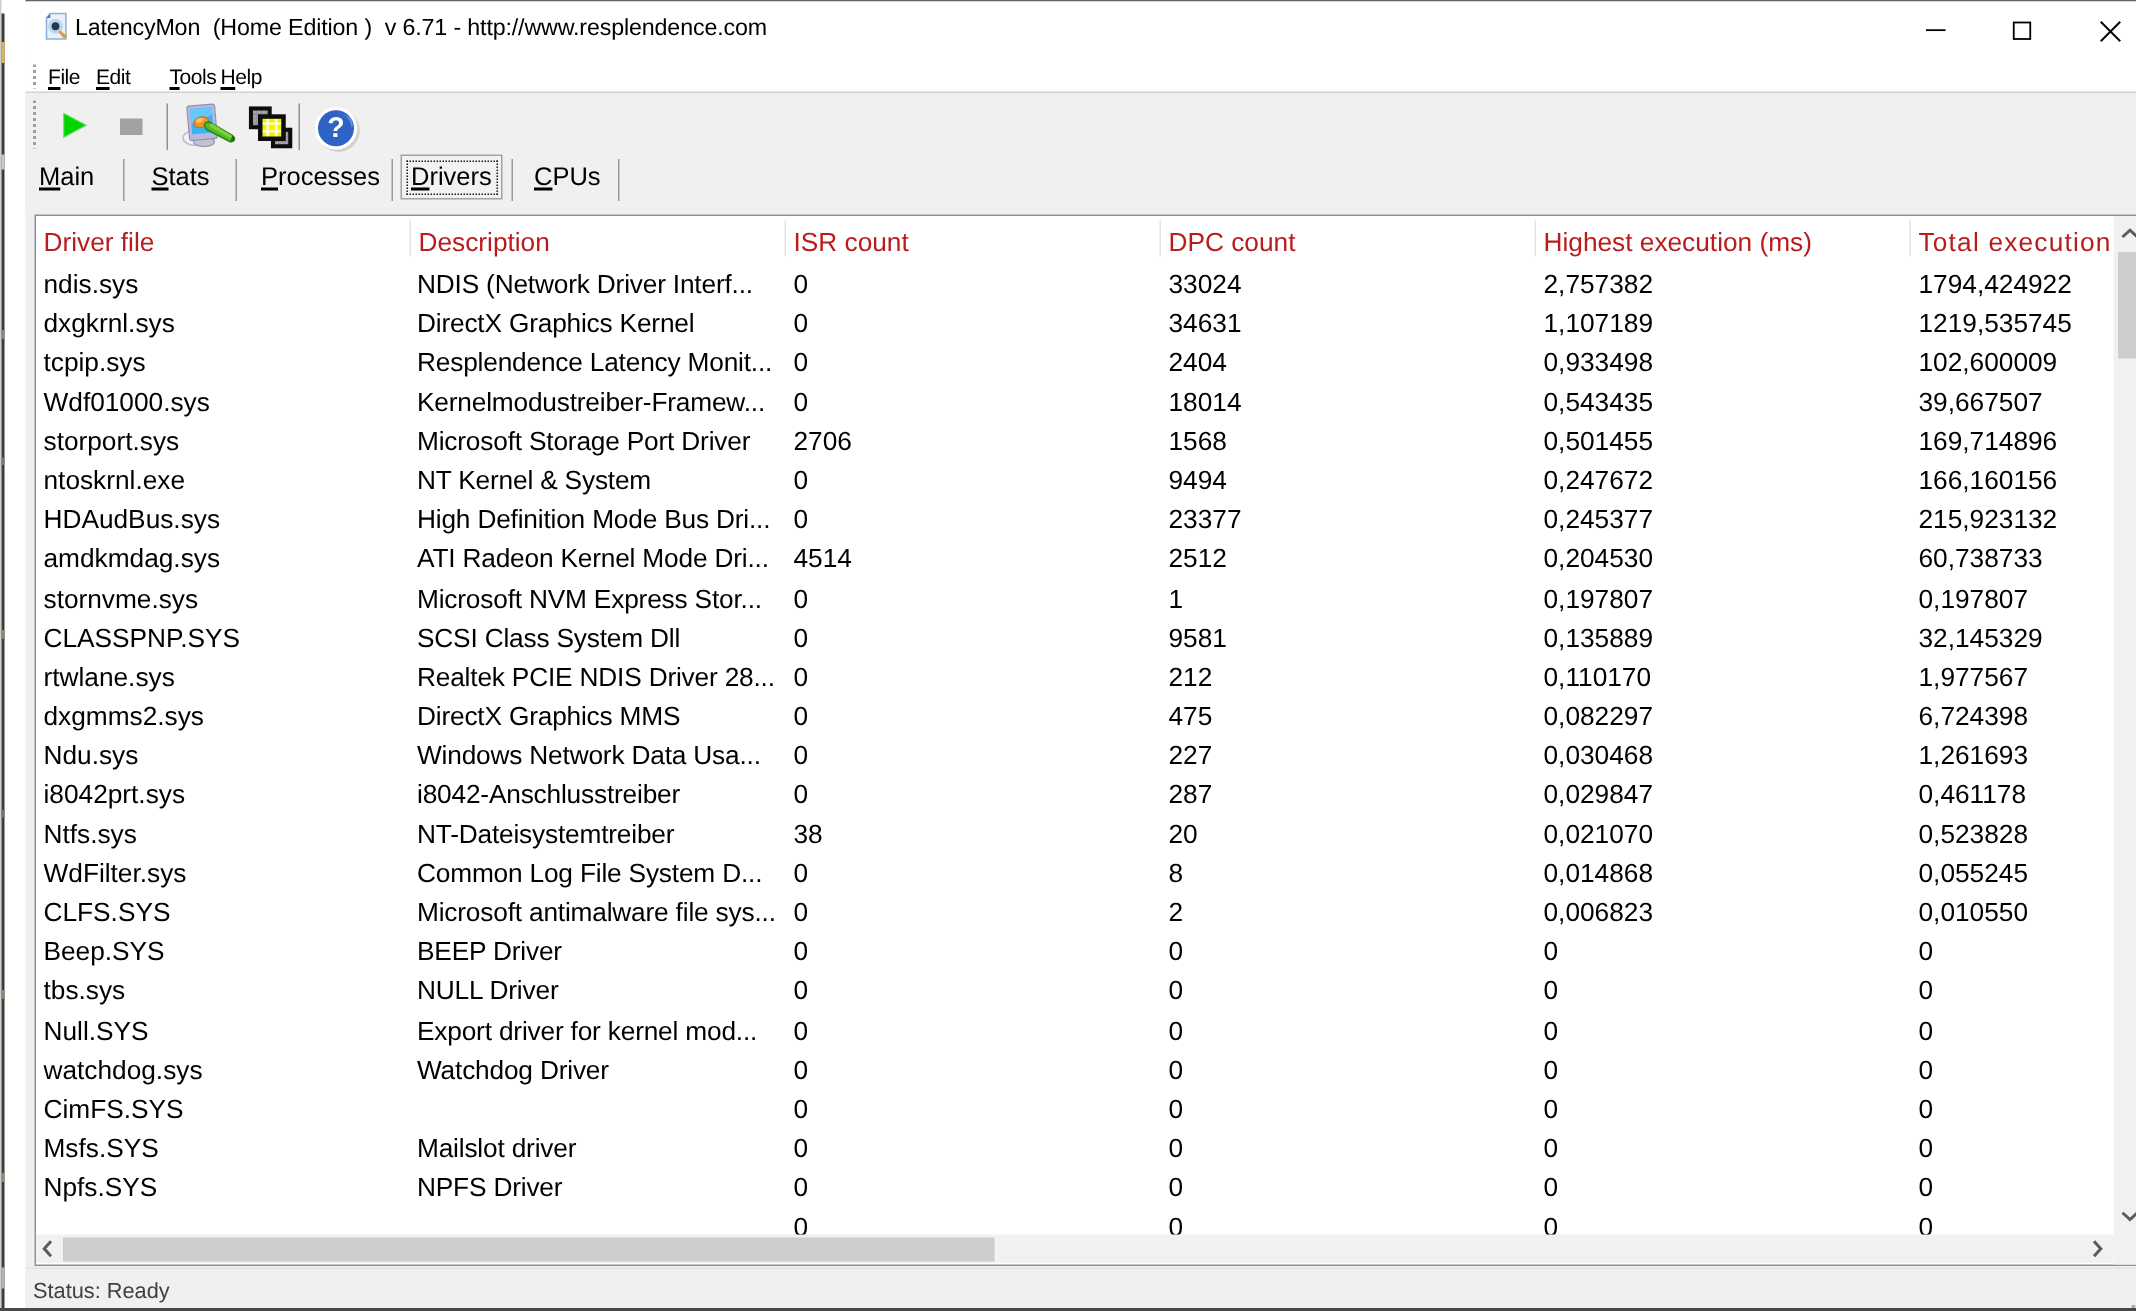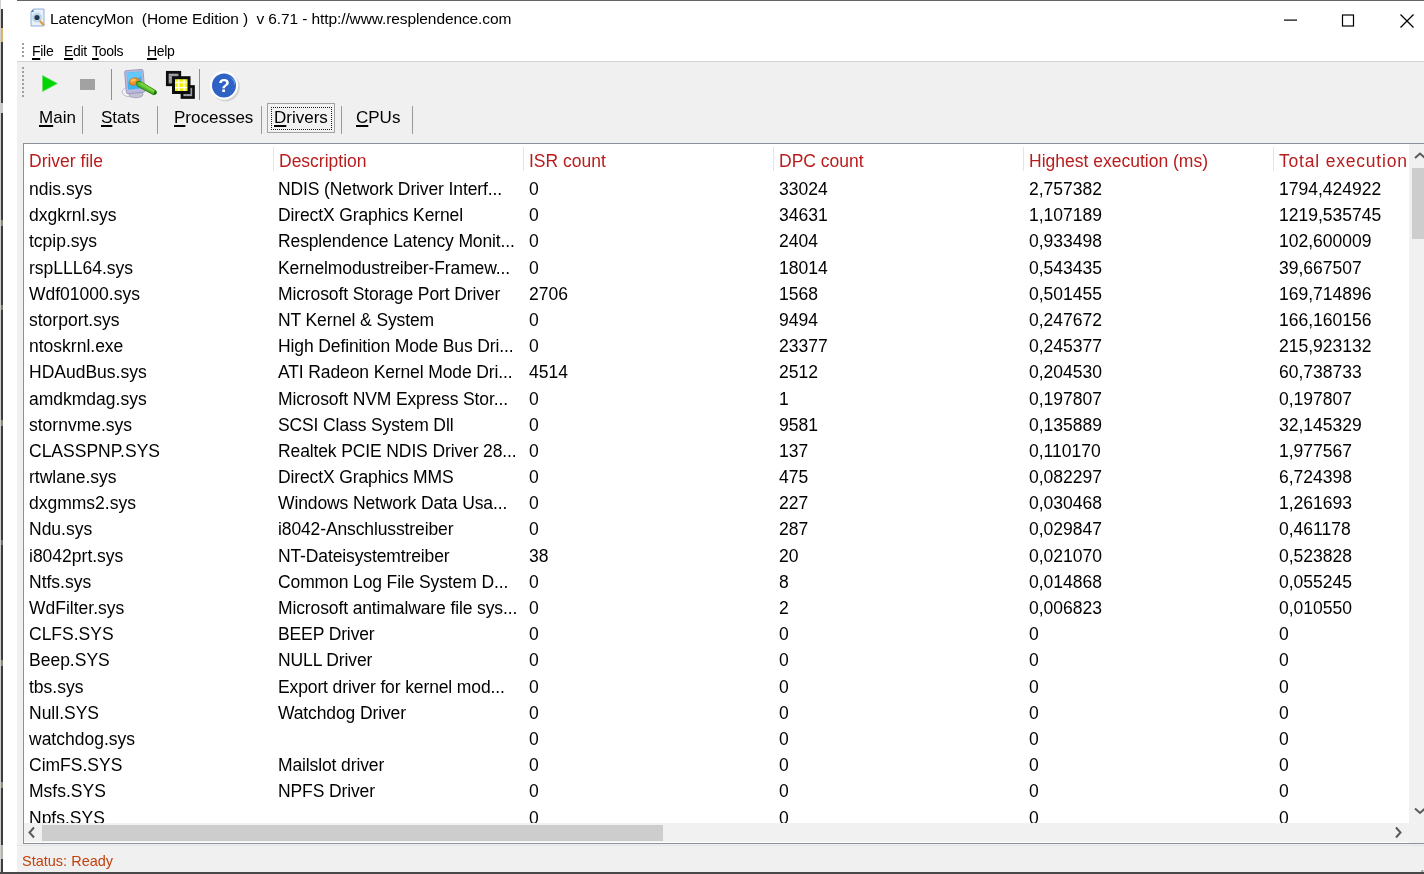--- a/index.html
+++ b/index.html
@@ -36,21 +36,21 @@
   .col{top:175px;width:243px;white-space:nowrap;overflow:visible;}
   .col div{height:26.19px;line-height:26.19px;font-size:17.5px;color:#000;}
   
   #vsb{left:1392px;top:143px;width:22px;height:699px;background:#f1f1f1;}
   #vthumb{left:1394.5px;top:167px;width:20px;height:70.5px;background:#cdcdcd;}
   #hsb{left:7px;top:822px;width:1385px;height:19px;background:#f1f1f1;}
   #hthumb{left:25px;top:824px;width:621px;height:16px;background:#cdcdcd;}
   .chev{stroke:#5b5b5b;stroke-width:2;fill:none;}
   
   #status{left:0px;top:844px;width:1418px;height:28px;background:#f0f0f0;border-top:1px solid #e4e4e4;}
-  #statustext{left:5px;top:852px;font-size:14.5px;color:#c2410c;}
+  #statustext{left:5px;top:852px;font-size:14.5px;color:#404040;}
 </style>
 </head>
 <body>
 <div class="abs" id="edgeL0"></div>
 <div class="abs" id="edgeL1"></div>
 <div class="abs" id="edgeL1y"></div>
 <div class="abs" style="left:1px;top:103px;width:2px;height:10px;background:#c9c9c9;"></div>
 <div class="abs" style="left:1px;top:220px;width:2px;height:6px;background:#8a8a74;"></div>
 <div class="abs" style="left:1px;top:305px;width:2px;height:5px;background:#7d7d68;"></div>
 <div class="abs" style="left:1px;top:420px;width:2px;height:6px;background:#8a8a74;"></div>
@@ -72,21 +72,21 @@
   <span class="abs" id="title">LatencyMon&nbsp; (Home Edition )&nbsp; v 6.71 - http://www.resplendence.com</span>
   <svg class="abs" width="180" height="38" style="left:1237px;top:0px" viewBox="0 0 180 38">
     <rect x="30" y="18.5" width="13" height="1.2" fill="#000"></rect>
     <rect x="88.5" y="14" width="11" height="11" fill="none" stroke="#000" stroke-width="1.2"></rect>
     <path d="M146.5 13.5 L159.5 26.5 M159.5 13.5 L146.5 26.5" stroke="#000" stroke-width="1.3" fill="none"></path>
   </svg>
 
   <div class="abs grip" style="left:4.5px;top:42px;height:16px;"></div>
   <span class="abs menuitem" style="left:15px"><u>F</u>ile</span>
   <span class="abs menuitem" style="left:47px"><u>E</u>dit</span>
-  <span class="abs menuitem" style="left:75px"><u>T</u>ools</span>
+  <span class="abs menuitem" style="left:96px"><u>T</u>ools</span>
   <span class="abs menuitem" style="left:130px"><u>H</u>elp</span>
   <div class="abs" id="menuline"></div>
 
   <div class="abs" id="toolband"></div>
   <div class="abs grip" style="left:4.5px;top:66px;height:32px;"></div>
   <svg class="abs" width="18" height="18" style="left:24.5px;top:73.5px" viewBox="0 0 18 18">
     <path d="M0.5 0.5 L0.5 16.5 L15.5 8.5 Z" fill="#00d500" stroke="#6ade6a" stroke-width="0.7"></path>
   </svg>
   <div class="abs" style="left:62.5px;top:77.5px;width:15.5px;height:11px;background:#a2a2a2;"></div>
   <div class="abs tsep" style="left:93.5px;"></div>
@@ -121,21 +121,21 @@
   </svg>
   <div class="abs tsep" style="left:182px;"></div>
   <svg class="abs" width="34" height="34" style="left:191px;top:68px" viewBox="0 0 34 34">
     <circle cx="16" cy="16.5" r="14.2" fill="#b9b9b9" opacity="0.55" transform="translate(1.6,1.6)"></circle>
     <circle cx="16" cy="16.5" r="14.2" fill="#ffffff"></circle>
     <circle cx="16" cy="16.5" r="12" fill="#2f62c5"></circle>
     <path d="M16 6 A 10.5 10.5 0 0 1 26.3 16.5 A 14 8 0 0 0 16 6" fill="#6fa3e8" opacity="0.8"></path>
     <text x="16" y="22.5" font-family="Liberation Sans" font-size="19" font-weight="bold" fill="#fff" text-anchor="middle">?</text>
   </svg>
 
-  <span class="abs tab" style="left:22px"><u>M</u>ain</span>
+  <span class="abs tab" style="left:9px"><u>M</u>ain</span>
   <span class="abs tab" style="left:84px"><u>S</u>tats</span>
   <span class="abs tab" style="left:157px"><u>P</u>rocesses</span>
   <span class="abs tab" style="left:257px;z-index:3"><u>D</u>rivers</span>
   <span class="abs tab" style="left:339px"><u>C</u>PUs</span>
   <div class="abs tabsep" style="left:65px"></div>
   <div class="abs tabsep" style="left:140px"></div>
   <div class="abs tabsep" style="left:244px"></div>
   <div class="abs tabsep" style="left:324px"></div>
   <div class="abs tabsep" style="left:395px"></div>
   <div class="abs" id="tabraise"></div>
@@ -150,21 +150,20 @@
   <span class="abs hcell" style="left:1262px;letter-spacing:0.8px">Total execution (</span>
   <div class="abs hsep" style="left:256px"></div>
   <div class="abs hsep" style="left:506px"></div>
   <div class="abs hsep" style="left:756px"></div>
   <div class="abs hsep" style="left:1006px"></div>
   <div class="abs hsep" style="left:1256px"></div>
   <div class="abs col" style="left:12px" id="c1">
       <div>ndis.sys</div>
       <div>dxgkrnl.sys</div>
       <div>tcpip.sys</div>
-      <div>rspLLL64.sys</div>
       <div>Wdf01000.sys</div>
       <div>storport.sys</div>
       <div>ntoskrnl.exe</div>
       <div>HDAudBus.sys</div>
       <div>amdkmdag.sys</div>
       <div>stornvme.sys</div>
       <div>CLASSPNP.SYS</div>
       <div>rtwlane.sys</div>
       <div>dxgmms2.sys</div>
       <div>Ndu.sys</div>
@@ -237,21 +236,21 @@
       <div>33024</div>
       <div>34631</div>
       <div>2404</div>
       <div>18014</div>
       <div>1568</div>
       <div>9494</div>
       <div>23377</div>
       <div>2512</div>
       <div>1</div>
       <div>9581</div>
-      <div>137</div>
+      <div>212</div>
       <div>475</div>
       <div>227</div>
       <div>287</div>
       <div>20</div>
       <div>8</div>
       <div>2</div>
       <div>0</div>
       <div>0</div>
       <div>0</div>
       <div>0</div>

